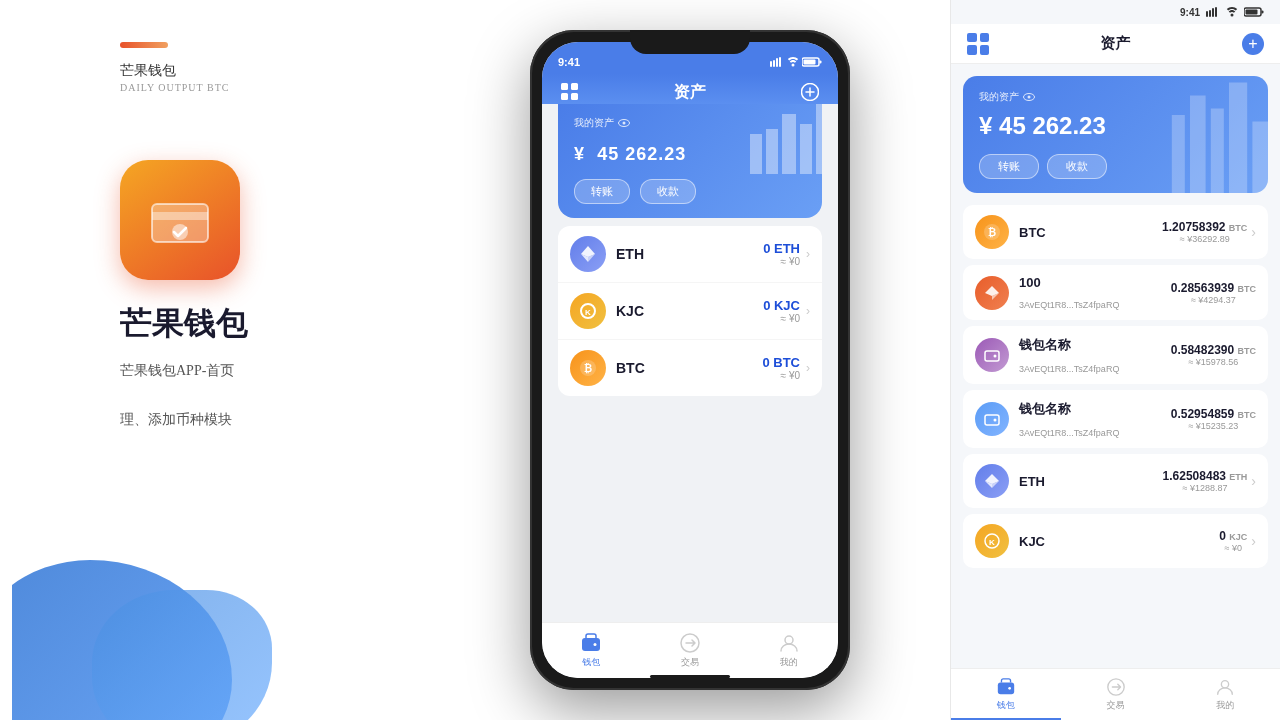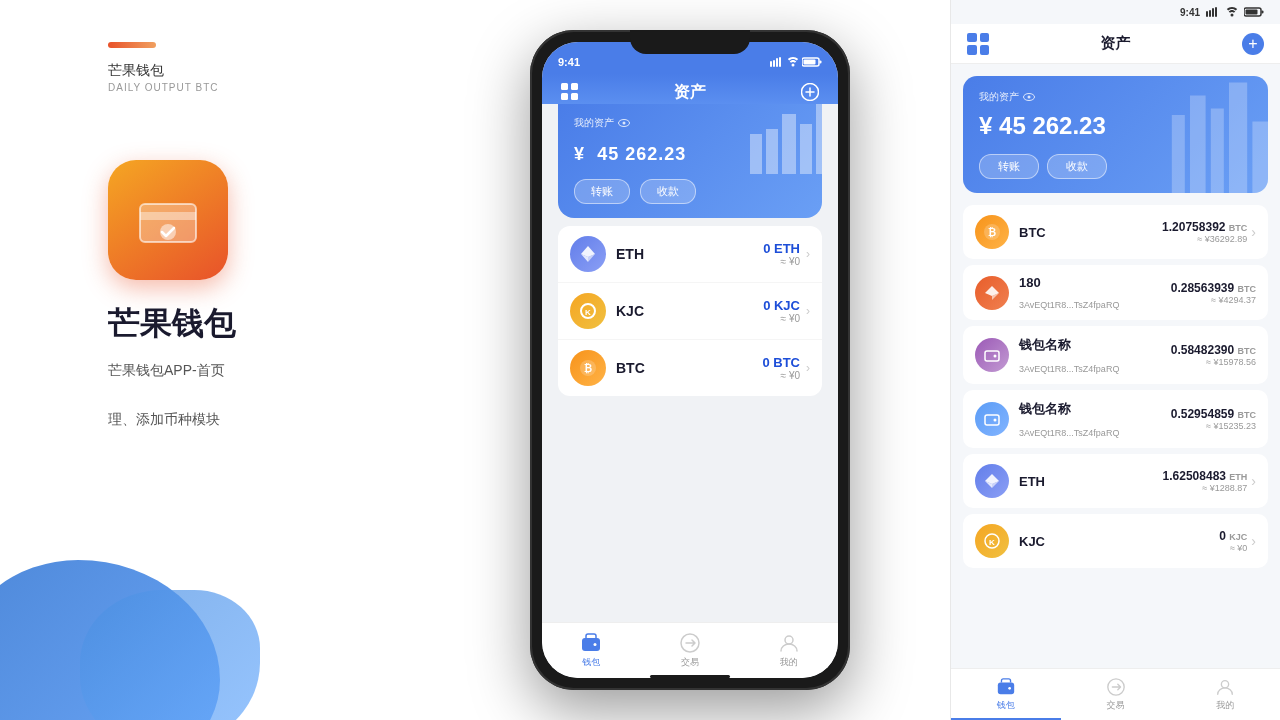--- a/index.html
+++ b/index.html
@@ -8,25 +8,26 @@
       height: 720px;
       overflow: hidden;
       font-family: -apple-system, 'PingFang SC', 'Microsoft YaHei', sans-serif;
       background: #fff;
       position: relative;
     }
 
     
     .left-panel {
       position: absolute;
-      left: 0; top: 0;
+      left: 12px; top: 0;
       width: 560px;
       height: 720px;
       background: #fff;
       overflow: hidden;
+      font-family: Liberation Serif, serif;
     }
 
     .left-accent {
       position: absolute;
       top: 42px; left: 108px;
       width: 48px; height: 6px;
       background: linear-gradient(90deg, #e8522a, #f0a060);
       border-radius: 3px;
     }
 
@@ -393,21 +394,21 @@
       margin-right: 10px;
       display: flex; align-items: center; justify-content: center;
       font-size: 16px;
       flex-shrink: 0;
     }
     .right-coin-info { flex: 1; }
     .right-coin-name { font-size: 13px; font-weight: 600; color: #1a1a2e; }
     .right-coin-addr { font-size: 9px; color: #999; margin-top: 10px; }
     .right-coin-right { text-align: right; }
     .right-coin-amount { font-size: 12px; font-weight: 600; color: #1a1a2e; }
-    .right-coin-val { font-size: 9px; color: #999; }
+    .right-coin-val { font-size: 9px; color: #999; text-align: center; }
     .right-coin-arrow { color: #ccc; font-size: 14px; margin-left: 4px; }
 
     
     .eth-create-box {
       background: #fff;
       border-radius: 12px;
       margin: 0 12px 8px;
       padding: 16px;
       text-align: center;
     }
@@ -700,21 +701,21 @@
     </div>
 
     <div class="right-coin-item">
       <div class="right-coin-icon" style="background:linear-gradient(135deg,#e85d2a,#f08050);">
         <svg width="18" height="18" viewBox="0 0 18 18">
             <polygon points="9,2 16,9 9,12 2,9" fill="white" opacity="0.9"></polygon>
             <polygon points="9,12 16,9 9,16" fill="white" opacity="0.6"></polygon>
           </svg>
       </div>
       <div class="right-coin-info">
-        <div class="right-coin-name">180</div>
+        <div class="right-coin-name">100</div>
         <div class="right-coin-addr">3AvEQt1R8...TsZ4fpaRQ</div>
       </div>
       <div class="right-coin-right">
         <div class="right-coin-amount">0.28563939 <span style="color:#999;font-size:9px;">BTC</span></div>
         <div class="right-coin-val">≈ ¥4294.37</div>
       </div>
     </div>
 
     <div class="right-coin-item">
       <div class="right-coin-icon" style="background:linear-gradient(135deg,#9b59b6,#c39bd3);">

